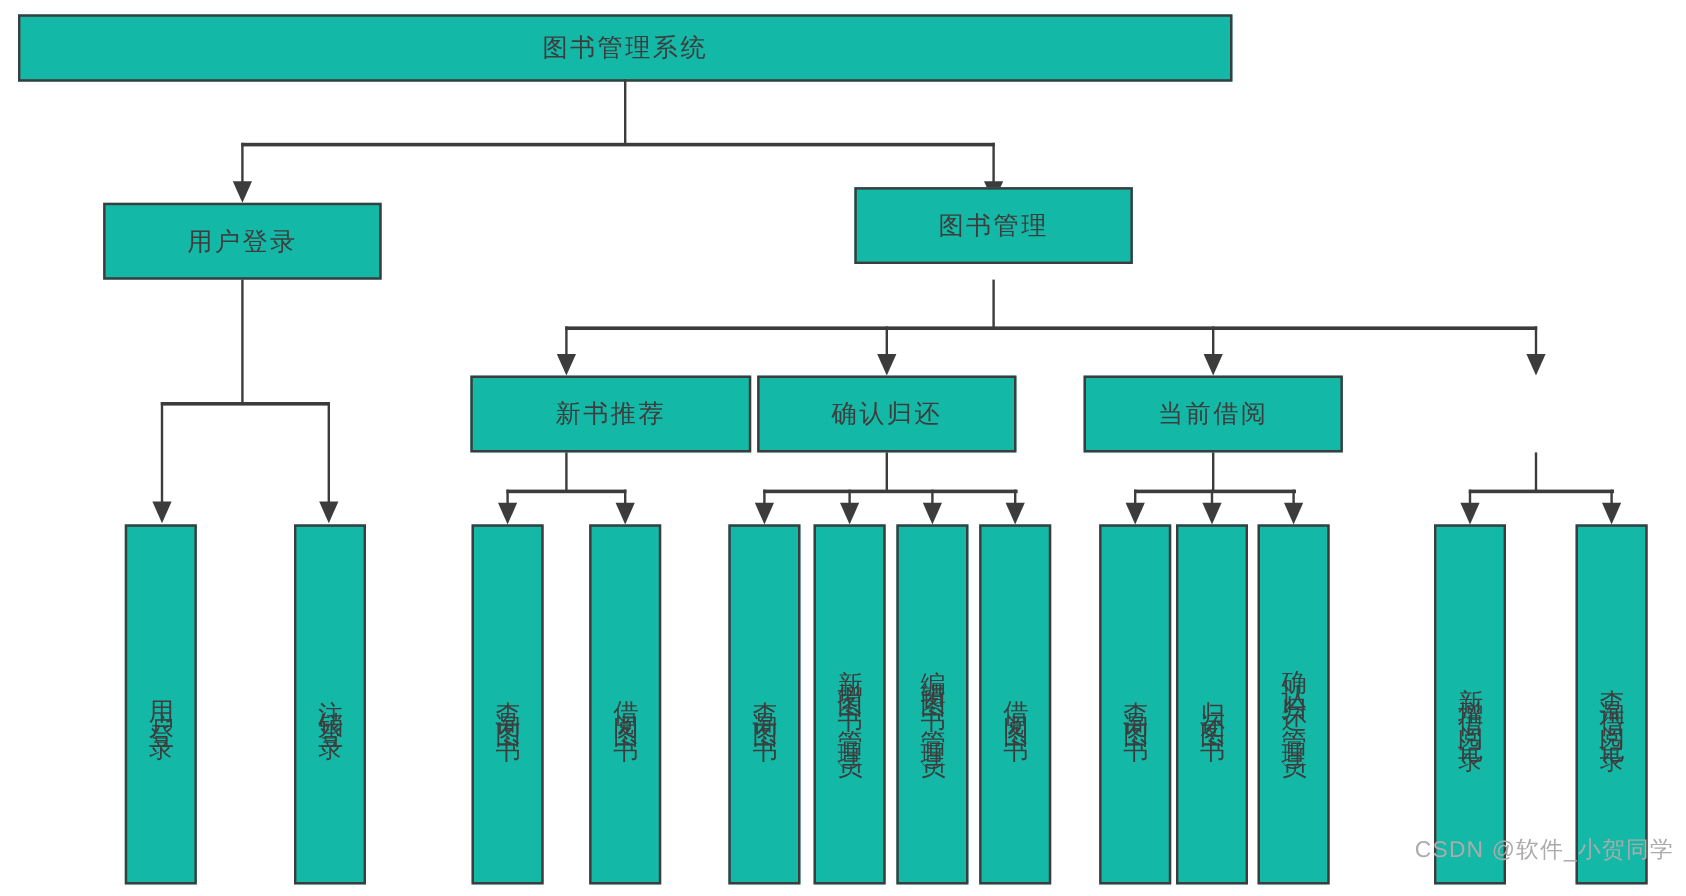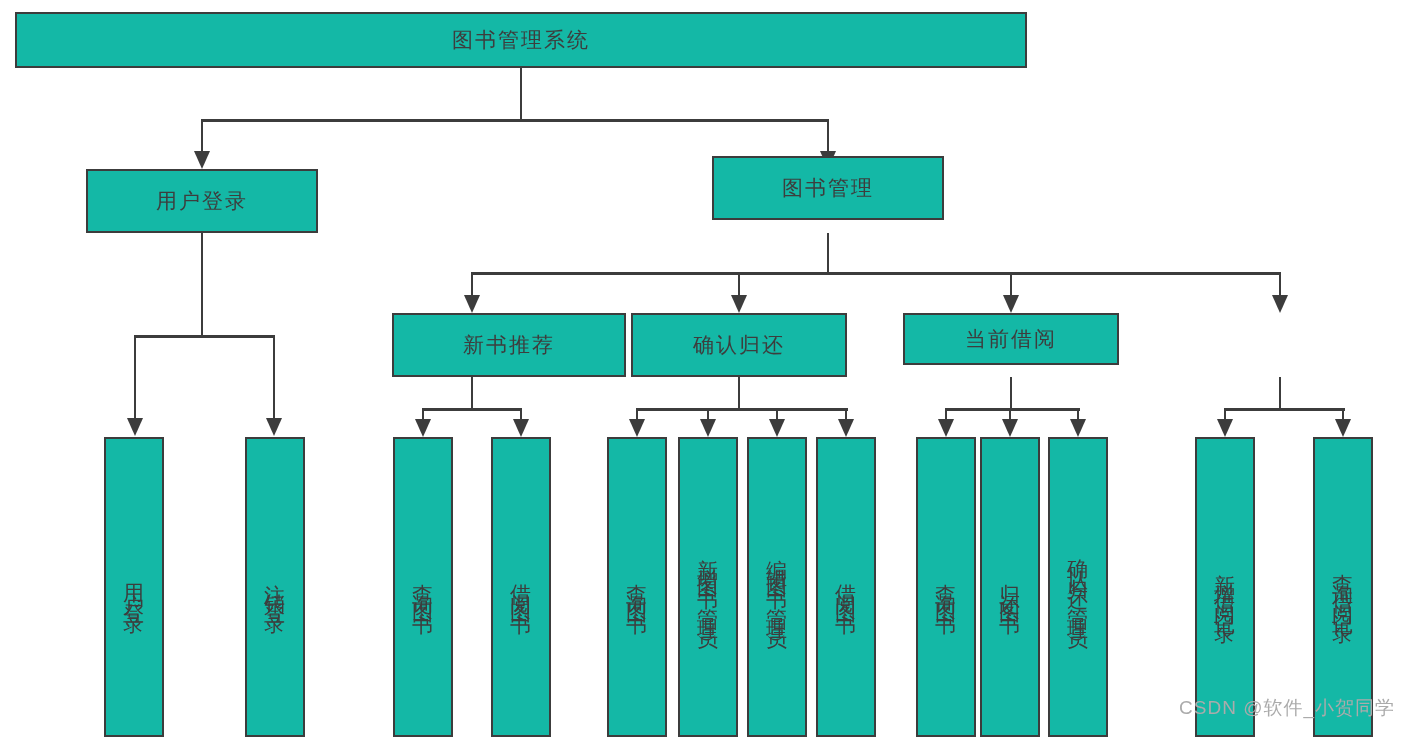--- a/index.html
+++ b/index.html
@@ -78,21 +78,21 @@
   <div class="arrow" style="left:1003px;top:295px;"></div>
   <div class="v" style="left:1278.75px;top:272px;height:25px;"></div>
   <div class="arrow" style="left:1272px;top:295px;"></div>
 
   <div class="node" style="left:364px;top:313px;width:234px;height:64px;margin-left:28px;">
     <span>新书推荐</span>
   </div>
   <div class="node" style="left:631px;top:313px;width:216px;height:64px;">
     <span>确认归还</span>
   </div>
-  <div class="node" style="left:903px;top:313px;width:216px;height:52px;">
+  <div class="node" style="left:903px;top:313px;width:216px;height:64px;">
     <span>当前借阅</span>
   </div>
 
   <div class="v" style="left:470.75px;top:377px;height:33px;"></div>
   <div class="h" style="left:421.75px;top:408px;width:100px;"></div>
   <div class="v" style="left:421.75px;top:408px;height:12px;"></div>
   <div class="arrow" style="left:415px;top:419px;"></div>
   <div class="v" style="left:519.75px;top:408px;height:12px;"></div>
   <div class="arrow" style="left:513px;top:419px;"></div>
 

